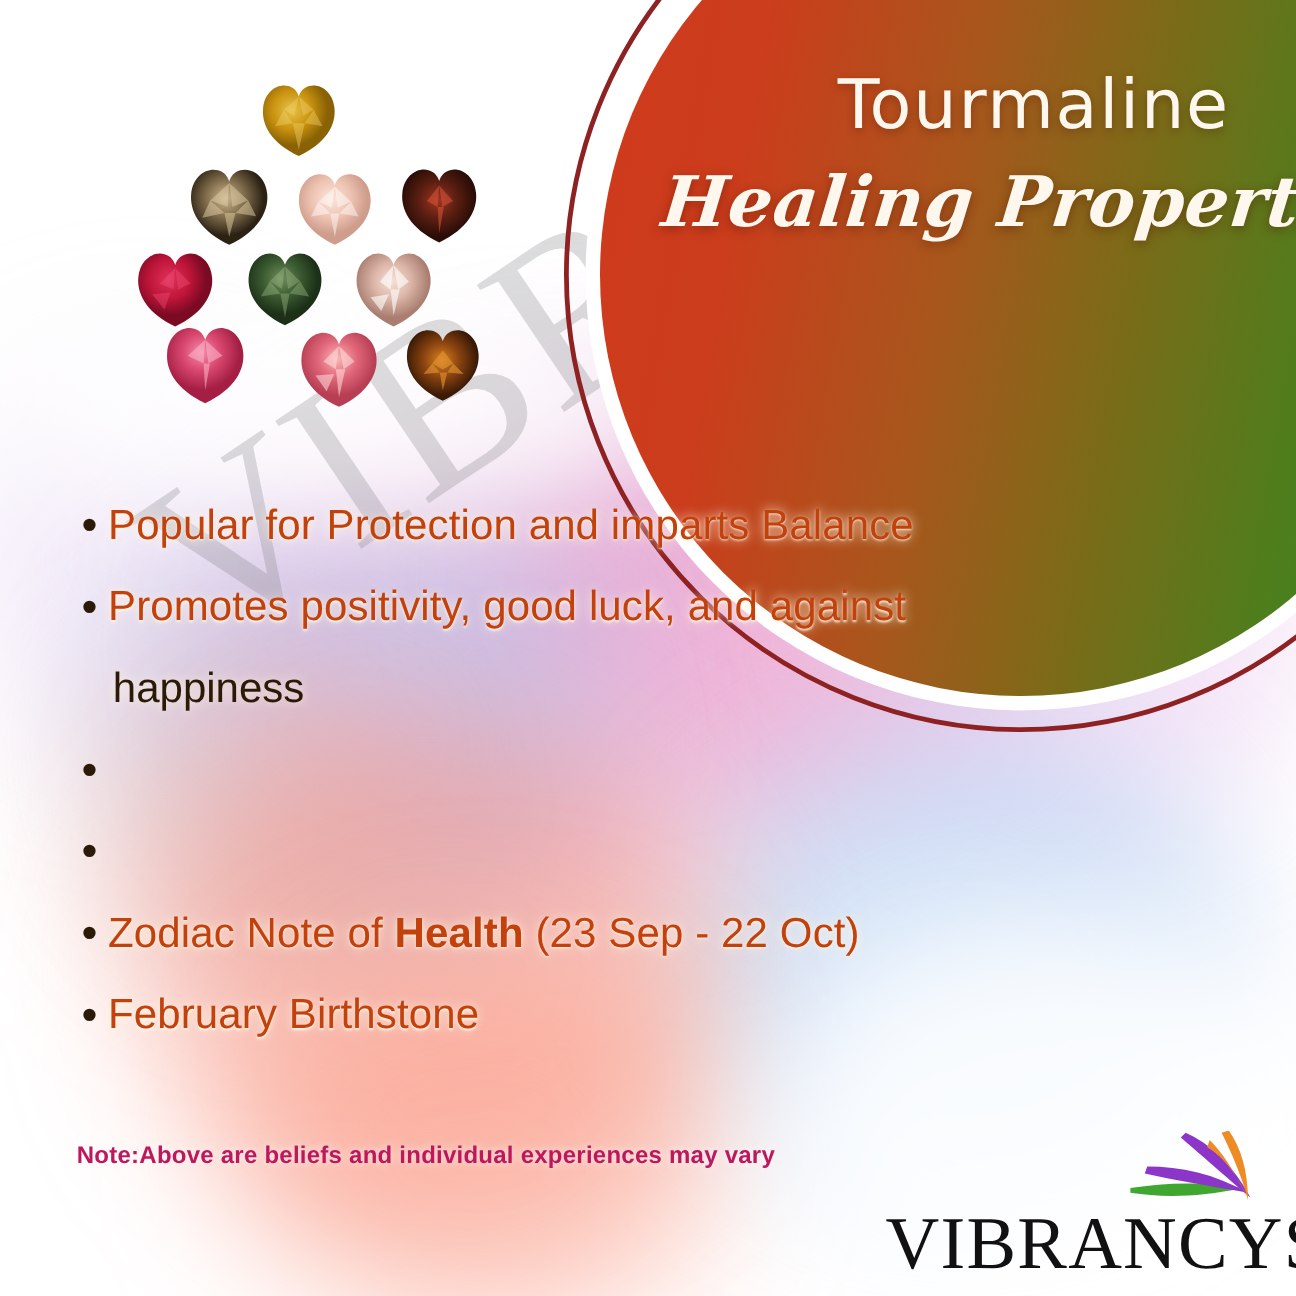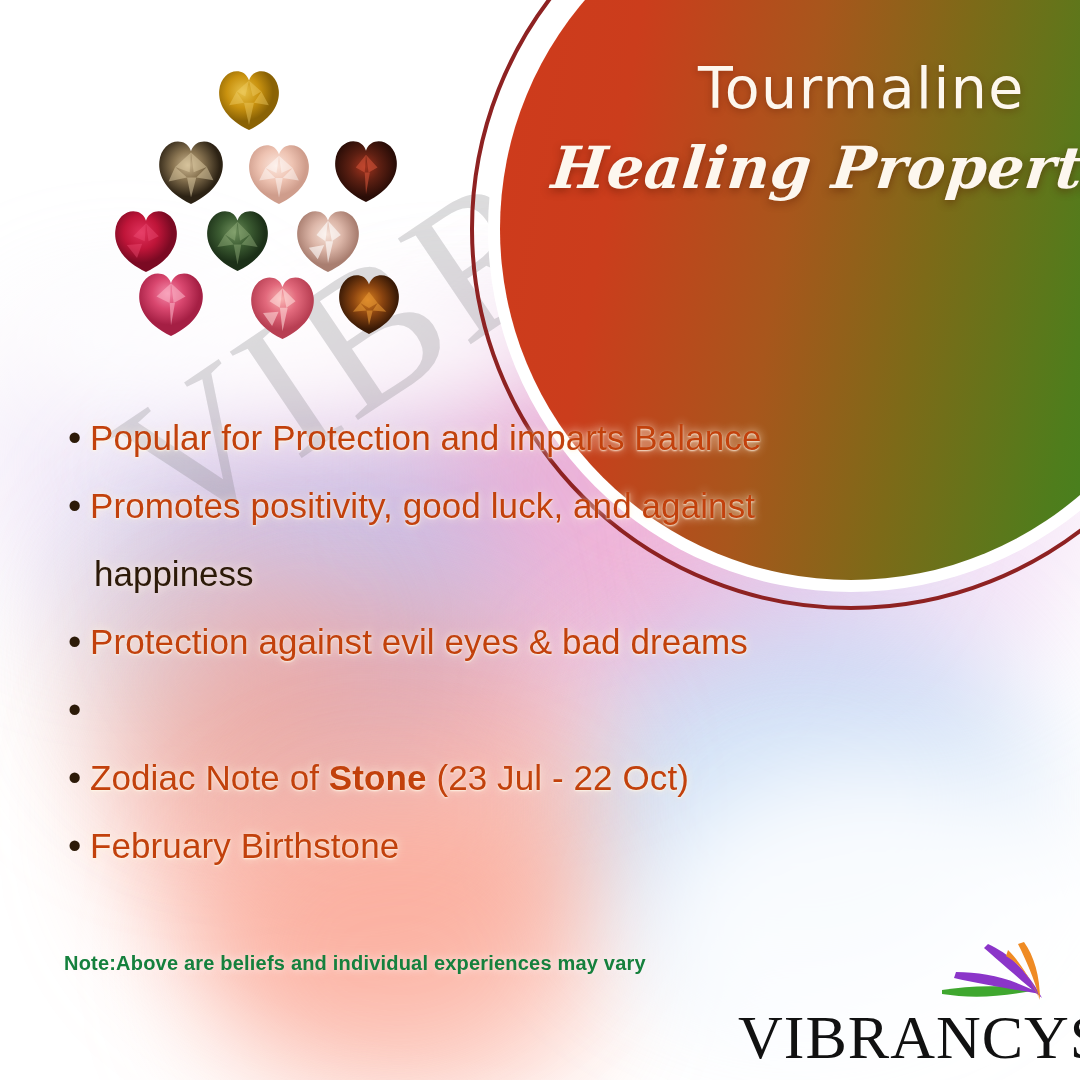--- a/index.html
+++ b/index.html
@@ -173,21 +173,21 @@
   }
 
   
   .note {
     position:absolute;
     left:64px; top:952px;
     font-family:"Liberation Sans", sans-serif;
     font-size:20px;
     font-weight:700;
     letter-spacing:.2px;
-    color:#15803d;
+    color:#be185d;
     text-shadow:0 0 8px rgba(255,250,250,.9);
   }
 
   
   .logo { position:absolute; right:24px; bottom:18px; width:318px; height:120px; }
   .logo-mark { position:absolute; right:6px; top:0; width:110px; height:62px; }
   .logo-word {
     position:absolute; left:0; bottom:-6px;
     width:100%;
     text-align:right;
@@ -378,30 +378,29 @@
     </div>
 
     <div class="b-row">
       <span class="b-dot">•</span>
       <span class="b-text">Promotes positivity, good luck, and against</span>
     </div>
     <div class="b-cont">happiness</div>
 
     <div class="b-row">
       <span class="b-dot">•</span>
-      <span class="b-text">Protection against evil eyes &amp; bad dreams</span>
-    </div>
-
-    <div class="b-row">
-      <span class="b-dot">•</span>
-    </div>
-
-    <div class="b-row">
-      <span class="b-dot">•</span>
-      <span class="b-text"><span>Zodiac Note of </span><b>Stone</b><span> (23 Jul - 22 Oct)</span></span>
+    </div>
+
+    <div class="b-row">
+      <span class="b-dot">•</span>
+    </div>
+
+    <div class="b-row">
+      <span class="b-dot">•</span>
+      <span class="b-text"><span>Zodiac Note of </span><b>Health</b><span> (23 Sep - 22 Oct)</span></span>
     </div>
 
     <div class="b-row">
       <span class="b-dot">•</span>
       <span class="b-text">February Birthstone</span>
     </div>
 
   </div>
 
   <div class="note">Note:Above are beliefs and individual experiences may vary</div>

